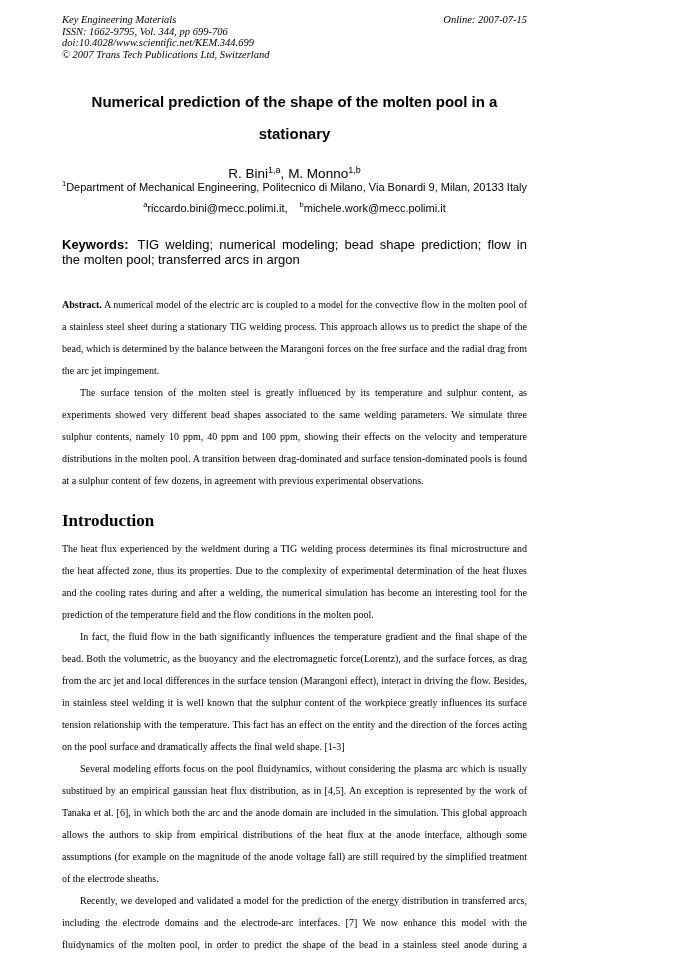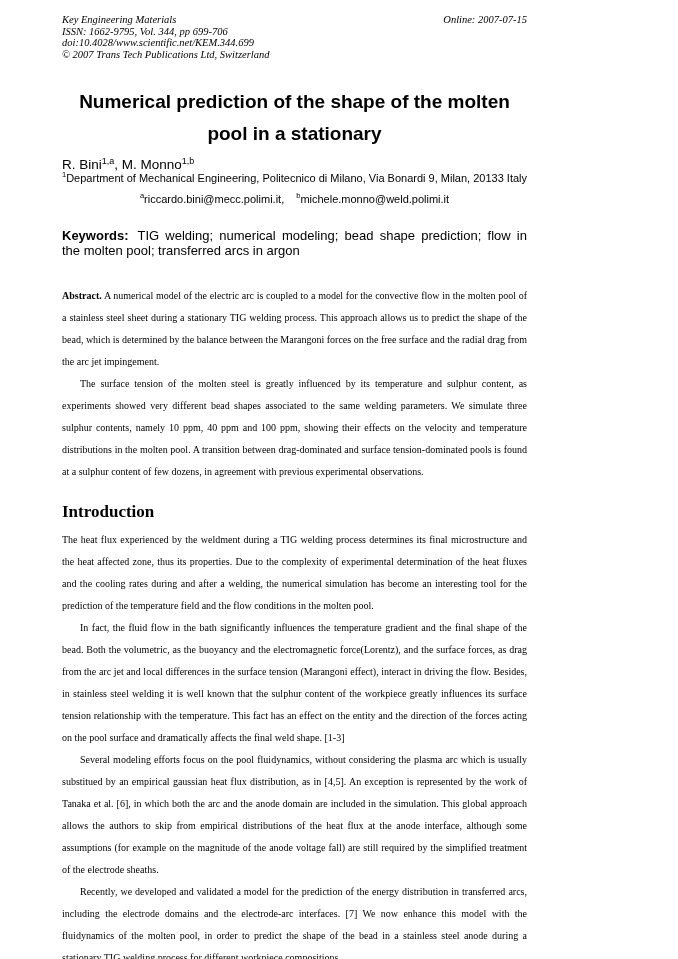--- a/index.html
+++ b/index.html
@@ -23,25 +23,26 @@
     font-size: 10.5px;
     line-height: 11.5px;
   }
   .header-left div { white-space: nowrap; }
   .header-right { white-space: nowrap; }
   .title {
     margin: 26px 0 0 0;
     text-align: center;
     font-family: "Liberation Sans", sans-serif;
     font-weight: bold;
-    font-size: 19px;
+    font-size: 15px;
     line-height: 32px;
   }
   .authors {
-    margin-top: 7px;
+    margin-top: 16px;
+    text-align: center;
     font-family: "Liberation Sans", sans-serif;
     font-size: 13.5px;
   }
   .authors sup { font-size: 9px; }
   .affiliation {
     text-align: center;
     font-family: "Liberation Sans", sans-serif;
     font-size: 11px;
   }
   .affiliation sup, .emails sup { font-size: 7.5px; }
@@ -91,21 +92,21 @@
   </div>
 
   <div class="title">
     <div>Numerical prediction of the shape of the molten pool in a stationary</div>
   </div>
 
   <div class="authors"><span>R. Bini</span><sup>1,a</sup><span>, </span><span>M. Monno</span><sup>1,b</sup></div>
 
   <div class="affiliation"><sup>1</sup><span>Department of Mechanical Engineering, Politecnico di Milano, Via Bonardi 9, Milan, 20133 Italy</span></div>
 
-  <div class="emails"><sup>a</sup><span class="email-a">riccardo.bini@mecc.polimi.it,</span><sup>b</sup><span>michele.monno@weld.polimi.it</span></div>
+  <div class="emails"><sup>a</sup><span class="email-a">riccardo.bini@mecc.polimi.it,</span><sup>b</sup><span>michele.work@mecc.polimi.it</span></div>
 
   <div class="keywords"><span class="kw-label">Keywords:</span><span>TIG welding; numerical modeling; bead shape prediction; flow in the molten pool; transferred arcs in argon</span></div>
 
   <div class="body-text">
     <p class="body-par"><span class="abstract-label">Abstract.</span> <span>A numerical model of the electric arc is coupled to a model for the convective flow in the molten pool of a stainless steel sheet during a stationary TIG welding process. This approach allows us to predict the shape of the bead, which is determined by the balance between the Marangoni forces on the free surface and the radial drag from the arc jet impingement.</span></p>
     <p class="body-par indent">The surface tension of the molten steel is greatly influenced by its temperature and sulphur content, as experiments showed very different bead shapes associated to the same welding parameters. We simulate three sulphur contents, namely 10 ppm, 40 ppm and 100 ppm, showing their effects on the velocity and temperature distributions in the molten pool. A transition between drag-dominated and surface tension-dominated pools is found at a sulphur content of few dozens, in agreement with previous experimental observations.</p>
   </div>
 
   <div class="section-heading">Introduction</div>
 

